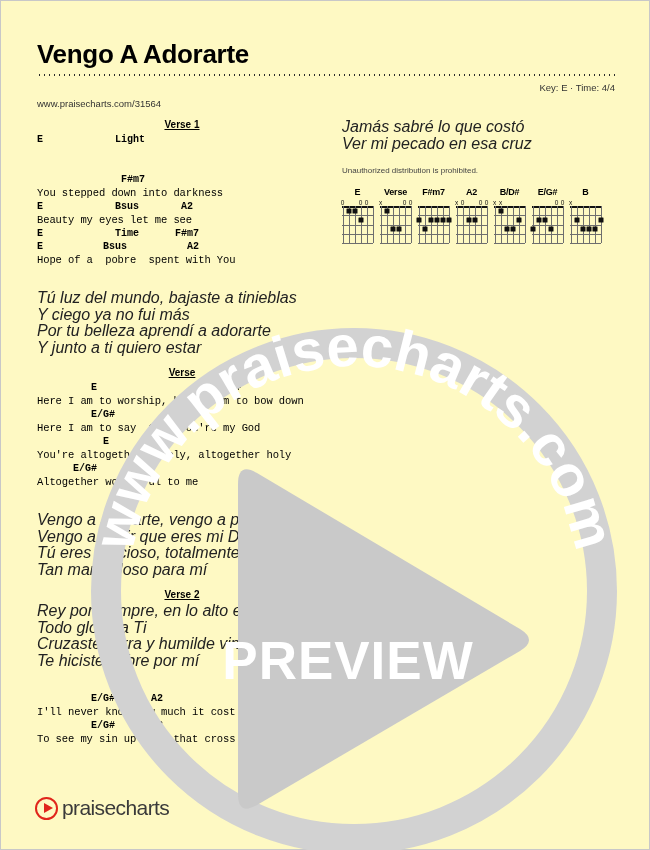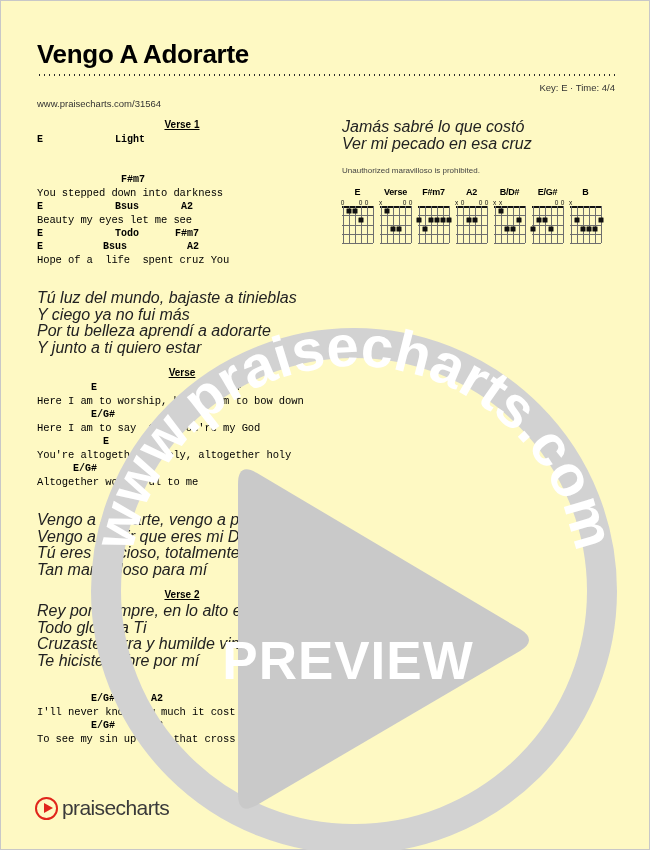--- a/index.html
+++ b/index.html
@@ -159,23 +159,23 @@
       <div class="section">
         <div class="sec-head">Verse 1</div>
         <div>
             <div class="chordline">E            Light</div>
             <div class="chordline"> </div>
             <div class="lyricline"> </div>
             <div class="chordline">              F#m7</div>
             <div class="lyricline">You stepped down into darkness</div>
             <div class="chordline">E            Bsus       A2</div>
             <div class="lyricline">Beauty my eyes let me see</div>
-            <div class="chordline">E            Todo      F#m7</div>
+            <div class="chordline">E            Time      F#m7</div>
             <div class="chordline">E          Bsus          A2</div>
-            <div class="lyricline">Hope of a  life  spent cruz You</div>
+            <div class="lyricline">Hope of a  pobre  spent with You</div>
           </div>
       </div>
 
       <div class="spacer"></div>
 
       <div class="translate"><div>Tú luz del mundo, bajaste a tinieblas</div><div>Y ciego ya no fui más</div><div>Por tu belleza aprendí a adorarte</div><div>Y junto a ti quiero estar</div></div>
 
       <div class="spacer"></div>
 
       <div class="section">
@@ -211,21 +211,21 @@
             <div class="lyricline">I'll never know how much it cost</div>
             <div class="chordline">         E/G#      A2</div>
             <div class="lyricline">To see my sin up - on that cross</div>
           </div>
       </div>
 
     </div>
 
     <div class="col-right">
       <div class="translate"><div>Jamás sabré lo que costó</div><div>Ver mi pecado en esa cruz</div></div>
-      <div class="notice">Unauthorized maravilloso is prohibited.</div>
+      <div class="notice">Unauthorized distribution is prohibited.</div>
     </div>
 
     <div class="diagrams">
         <div class="chordbox">
           <div class="cname">E</div>
           <div class="openrow">
             <span style="left: 0.5px;">0</span>
             <span style="left: 18.5px;">0</span>
             <span style="left: 24.5px;">0</span>
           </div>

